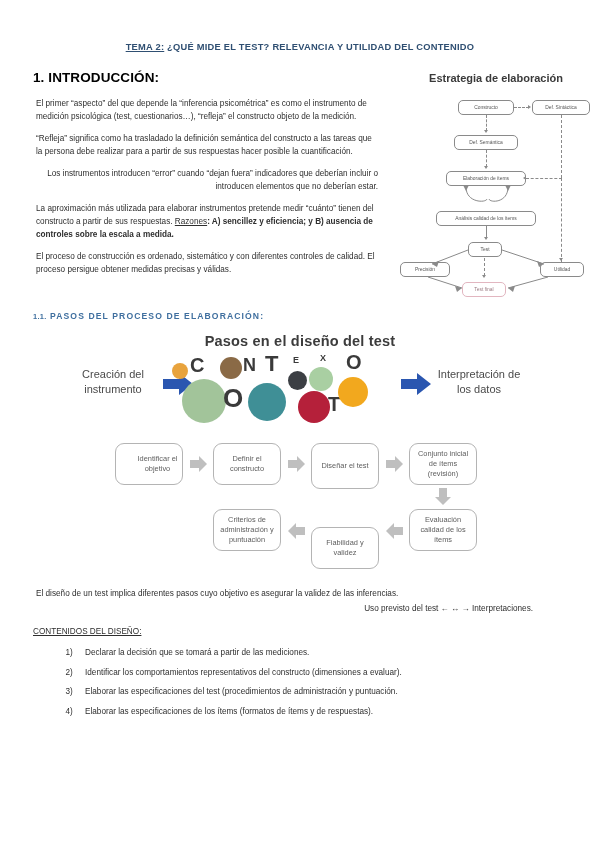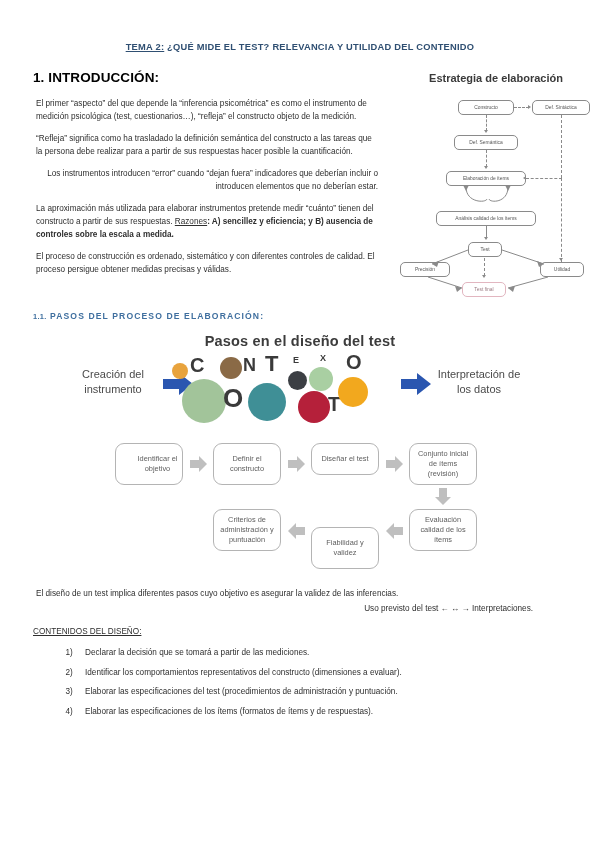--- a/index.html
+++ b/index.html
@@ -367,21 +367,21 @@
       <svg width="17" height="16" viewBox="0 0 17 16">
           <polygon points="0,4 9,4 9,0 17,8 9,16 9,12 0,12" fill="#bfbfbf"></polygon>
         </svg>
     </div>
     <div class="pbox" style="left:183px; top:110px; width:68px; height:42px;">Definir el constructo</div>
     <div class="chev" style="left:258px; top:123px;">
       <svg width="17" height="16" viewBox="0 0 17 16">
           <polygon points="0,4 9,4 9,0 17,8 9,16 9,12 0,12" fill="#bfbfbf"></polygon>
         </svg>
     </div>
-    <div class="pbox" style="left:281px; top:110px; width:68px; height:32px;">Diseñar el test</div>
+    <div class="pbox" style="left:281px; top:110px; width:68px; height:46px;">Diseñar el test</div>
     <div class="chev" style="left:356px; top:123px;">
       <svg width="17" height="16" viewBox="0 0 17 16">
           <polygon points="0,4 9,4 9,0 17,8 9,16 9,12 0,12" fill="#bfbfbf"></polygon>
         </svg>
     </div>
     <div class="pbox" style="left:379px; top:110px; width:68px; height:42px;">Conjunto inicial de ítems (revisión)</div>
 
     <div class="chev" style="left:405px; top:155px;">
       <svg width="16" height="17" viewBox="0 0 16 17">
           <polygon points="4,0 12,0 12,9 16,9 8,17 0,9 4,9" fill="#bfbfbf"></polygon>

